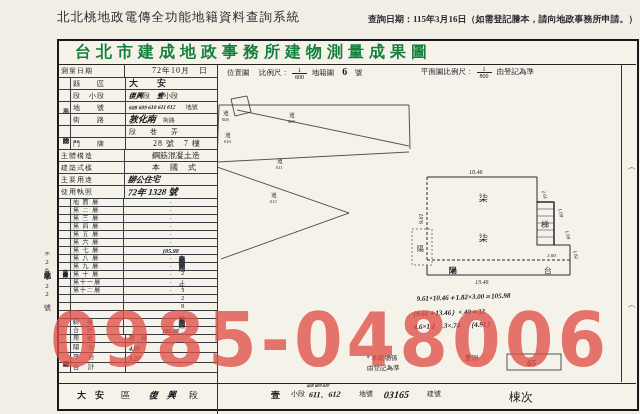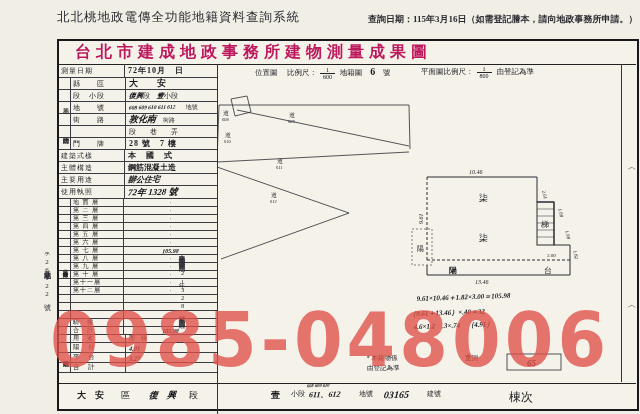--- a/index.html
+++ b/index.html
@@ -6,40 +6,40 @@
   body{font-family:"Liberation Serif", serif; background:#efece4;}
   .page{position:relative;width:640px;height:414px;background:#f1eee6;overflow:hidden;color:#1c1c20;}
 
   
   .hdr1{position:absolute;left:57px;top:9px;font-size:12.5px;letter-spacing:1px;color:#2a2a30;}
   .hdrdate{position:absolute;left:368px;top:13px;font-size:9px;color:#2a2a30;font-weight:bold;}
   .hdr2{position:absolute;left:57px;top:26px;font-size:9.5px;color:#2a2a30;}
 
   
   .form{position:absolute;left:57px;top:39px;width:578px;height:368px;border:2px solid #17171c;background:#f5f2ea;}
-  .title{position:absolute;left:16px;top:1px;font-size:16px;font-weight:bold;letter-spacing:5px;color:#be185d;white-space:nowrap;}
+  .title{position:absolute;left:16px;top:1px;font-size:16px;font-weight:bold;letter-spacing:5px;color:#15803d;white-space:nowrap;}
   .innerbox{position:absolute;left:0px;top:23px;width:577px;height:318px;border-top:1.5px solid #222;border-bottom:1.2px solid #222;pointer-events:none;}
 
   
   .inforow{position:absolute;top:25px;font-size:7.5px;white-space:nowrap;color:#17171c;}
-  .info-mid{left:168px;margin-left:28px;}
+  .info-mid{left:168px;}
   .info-right{left:362px;}
   .frac{display:inline-flex;flex-direction:column;align-items:center;vertical-align:middle;font-size:6px;line-height:6px;margin:0 3px;}
   .frac .num{border-bottom:1px solid #222;padding:0 6px;}
   .big6{font-size:10px;font-weight:bold;margin:0 6px;}
 
   
   .ltable{position:absolute;left:0;top:23px;width:158px;height:356px;border-right:1px solid #33333a;font-size:7px;}
   .row{display:flex;border-bottom:1px solid #3a3a42;align-items:center;box-sizing:border-box;}
   .gut{width:11px;align-self:stretch;border-right:1px solid #3a3a42;flex:0 0 11px;}
   .lab{flex:0 0 52px;padding-left:2px;letter-spacing:1px;border-right:1px solid #3a3a42;align-self:stretch;display:flex;align-items:center;}
   .lab.wide{flex:0 0 63px;}
   .val{flex:1;padding-left:3px;overflow:hidden;}
   .stamp{font-weight:bold;letter-spacing:5px;font-size:9px;}
-  .stamp2{font-weight:bold;letter-spacing:1px;font-size:8px;}
+  .stamp2{font-weight:normal;letter-spacing:1px;font-size:8px;margin-left:24px;}
   .hw{display:inline-block;font-style:italic;font-weight:bold;transform:skewX(-7deg) rotate(-1deg);color:#111116;}
   .tiny{font-size:5.5px;line-height:5px;}
   .vg{position:absolute;left:0;width:11px;writing-mode:vertical-rl;text-orientation:upright;font-size:6px;letter-spacing:0px;text-align:center;color:#222;}
   .fr{height:8px;font-size:6px;}
   .fr .lab{flex:0 0 50px;}
   .fr .val{text-align:center;padding-left:0;}
   .ar{height:10px;font-size:6.5px;}
   .ahdr{height:8px;font-size:6px;}
 
   
@@ -124,26 +124,26 @@
         <div class="gut"></div>
         <div class="lab"></div>
         <div class="val">段　　巷　　弄</div>
       </div>
       <div class="row" style="height:12px">
         <div class="gut"></div>
         <div class="lab">門　　牌</div>
         <div class="val stamp2">28 號　7 樓</div>
       </div>
       <div class="row" style="height:12px">
+        <div class="lab wide">主體構造</div>
+        <div class="val stamp2" style="letter-spacing:0">鋼筋混凝土造</div>
+      </div>
+      <div class="row" style="height:12px">
         <div class="lab wide">建築式樣</div>
         <div class="val stamp2">本　國　式</div>
-      </div>
-      <div class="row" style="height:12px">
-        <div class="lab wide">主體構造</div>
-        <div class="val stamp2" style="letter-spacing:0">鋼筋混凝土造</div>
       </div>
       <div class="row" style="height:12px">
         <div class="lab wide">主要用途</div>
         <div class="val"><span class="hw" style="font-size:8px">辦公住宅</span></div>
       </div>
       <div class="row" style="height:13px">
         <div class="lab wide">使用執照</div>
         <div class="val"><span class="hw" style="font-size:9px">72年 1328 號</span></div>
       </div>
 

